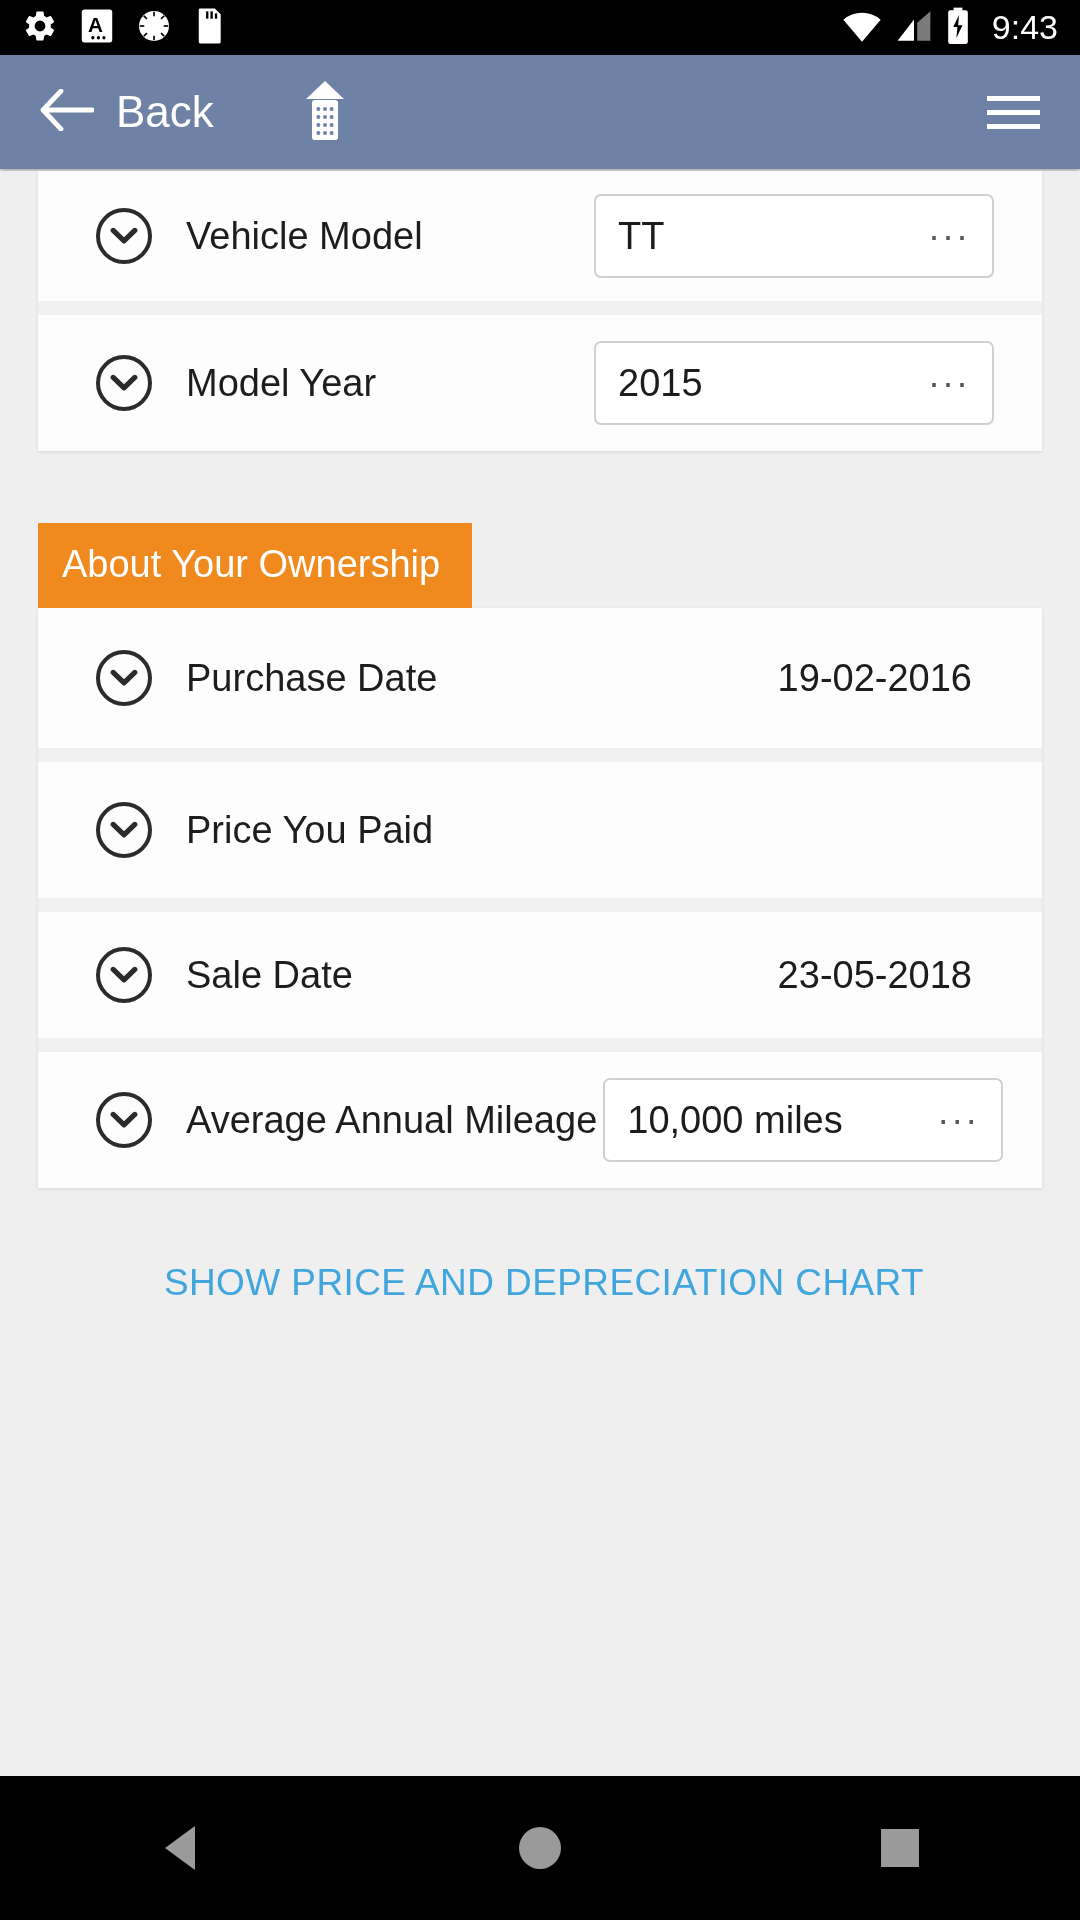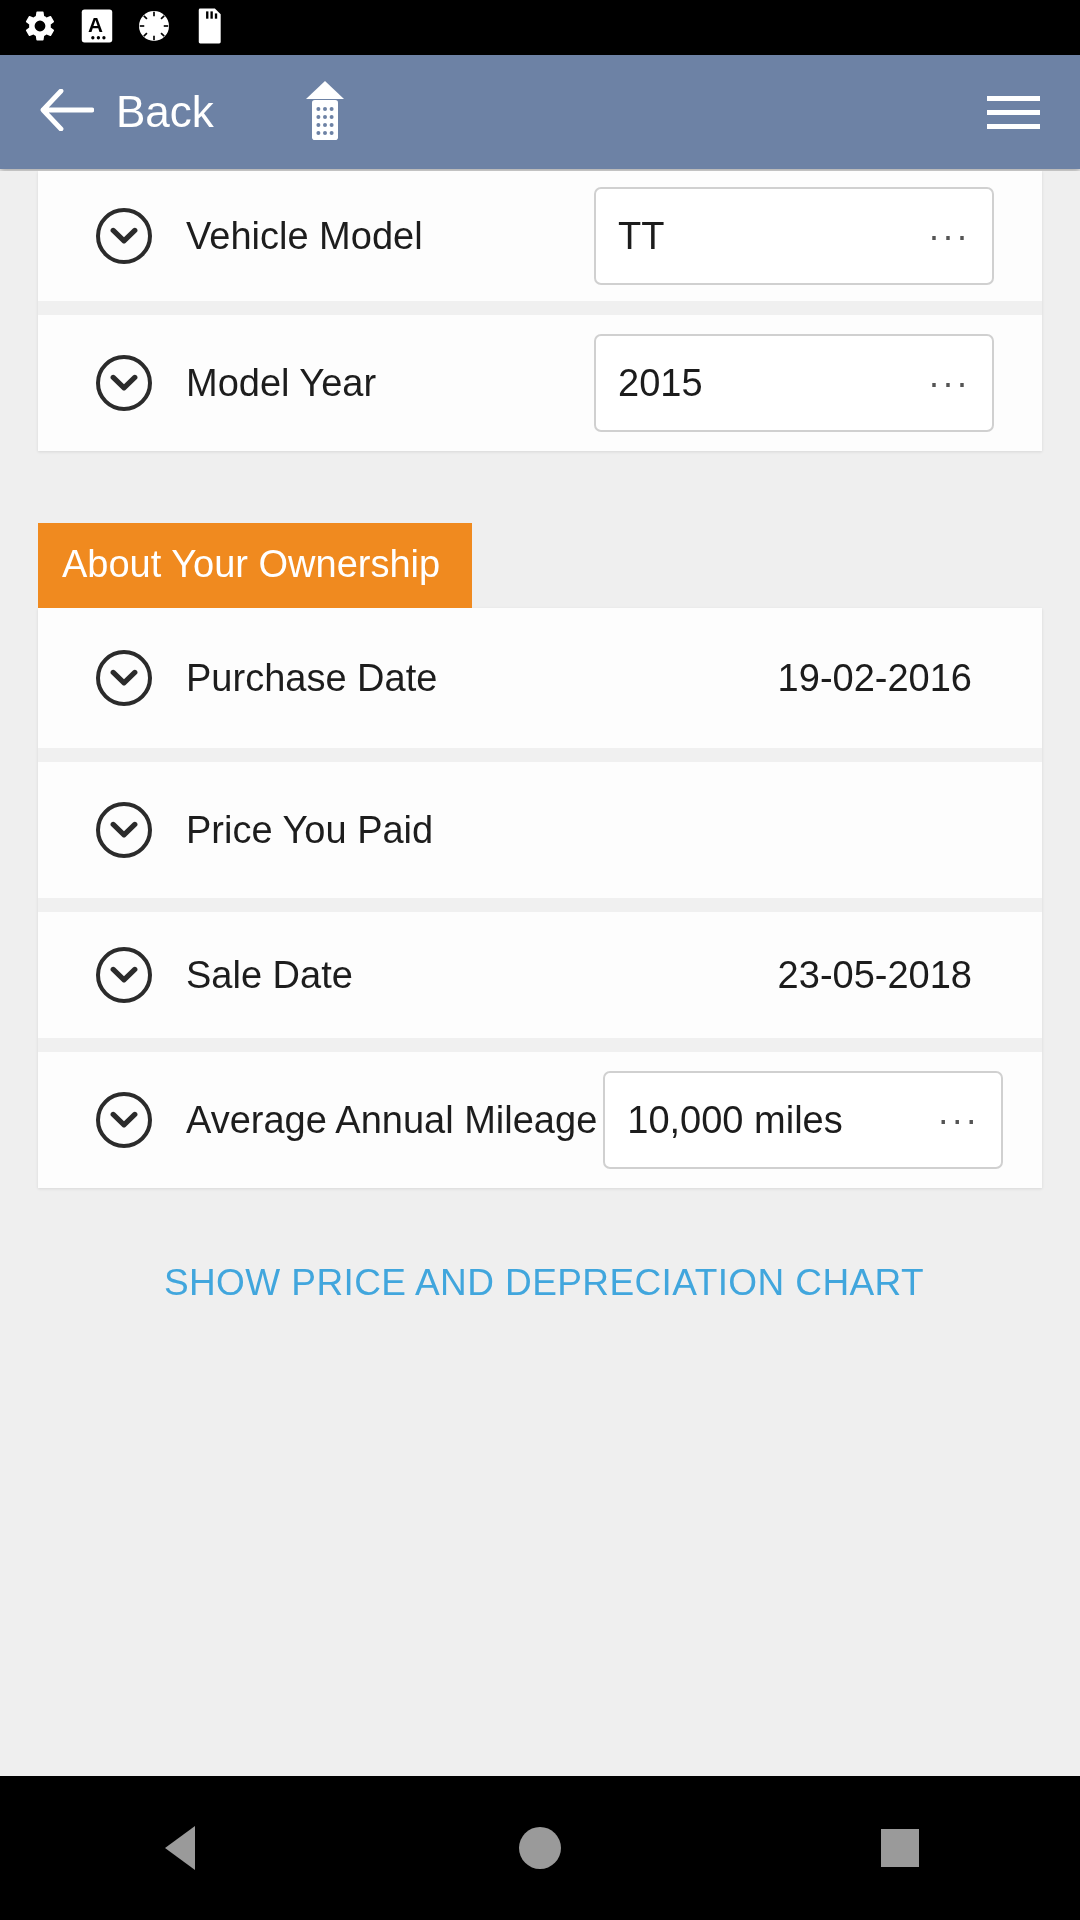--- a/index.html
+++ b/index.html
@@ -70,21 +70,21 @@
   }
   .chev svg{ display:block; }
 
   .row-label{
     font-size:38px; color:#1d1d1d; white-space:nowrap;
   }
 
   .row-spacer{ flex:1 1 auto; }
 
   .field{
-    flex:0 0 auto; width:400px; height:98px;
+    flex:0 0 auto; width:400px; height:84px;
     border:2px solid #d0d0d0; border-radius:7px; background:#fff;
     display:flex; align-items:center; padding:16px 22px;
     position:relative;
   }
   .field .val{ font-size:38px; color:#1c1c1c; white-space:nowrap; }
   .field.right .val{ margin-left:auto; }
   .field .dots{
     margin-left:auto; font-size:36px; color:#555; letter-spacing:2px;
     padding-left:14px;
   }
@@ -164,20 +164,41 @@
       <span class="sb-icon">
         <svg width="30" height="38" viewBox="0 0 20 26">
           <path d="M4 1h10l4 4v19a1 1 0 0 1-1 1H4a1 1 0 0 1-1-1V2a1 1 0 0 1 1-1z" fill="#fff"></path>
           <g fill="#000">
               <rect x="8" y="3" width="1.6" height="5"></rect>
               <rect x="11" y="3" width="1.6" height="5"></rect>
               <rect x="14" y="4.4" width="1.6" height="3.6"></rect>
             </g>
         </svg>
       </span>
+    </div>
+    <div class="sb-right">
+      <span class="sb-icon">
+        <svg width="40" height="34" viewBox="0 0 24 20">
+            <path fill="#fff" d="M12 19.5 .8 6.2A17.2 17.2 0 0 1 23.2 6.2L12 19.5z"></path>
+          </svg>
+      </span>
+      <span class="sb-icon">
+        <svg width="36" height="34" viewBox="0 0 22 20">
+          <path fill="#fff" d="M1 19 11 19 11 6z"></path>
+          <path fill="#7a7a7a" d="M13 19 21 19 21 1 13 8z"></path>
+        </svg>
+      </span>
+      <span class="sb-icon">
+        <svg width="24" height="38" viewBox="0 0 14 24">
+          <rect x="4.2" y="0.4" width="5.6" height="2" fill="#fff"></rect>
+          <rect x="0.8" y="2" width="12.4" height="21.4" rx="1.4" fill="#fff"></rect>
+          <path d="M7.6 5 4 12.6h2.6L6 19.6l3.8-8H7.1z" fill="#000"></path>
+        </svg>
+      </span>
+      <span class="sb-clock">9:43</span>
     </div>
   </div>
 
   <div class="appbar">
     <div class="back-group">
       <span>
         <svg width="54" height="42" viewBox="0 0 27 21">
             <path d="M10.5 1 1.5 10.5 10.5 20 M1.5 10.5 H26" stroke="#fff" stroke-width="2.4" fill="none" stroke-linecap="round" stroke-linejoin="round"></path>
           </svg>
       </span>

